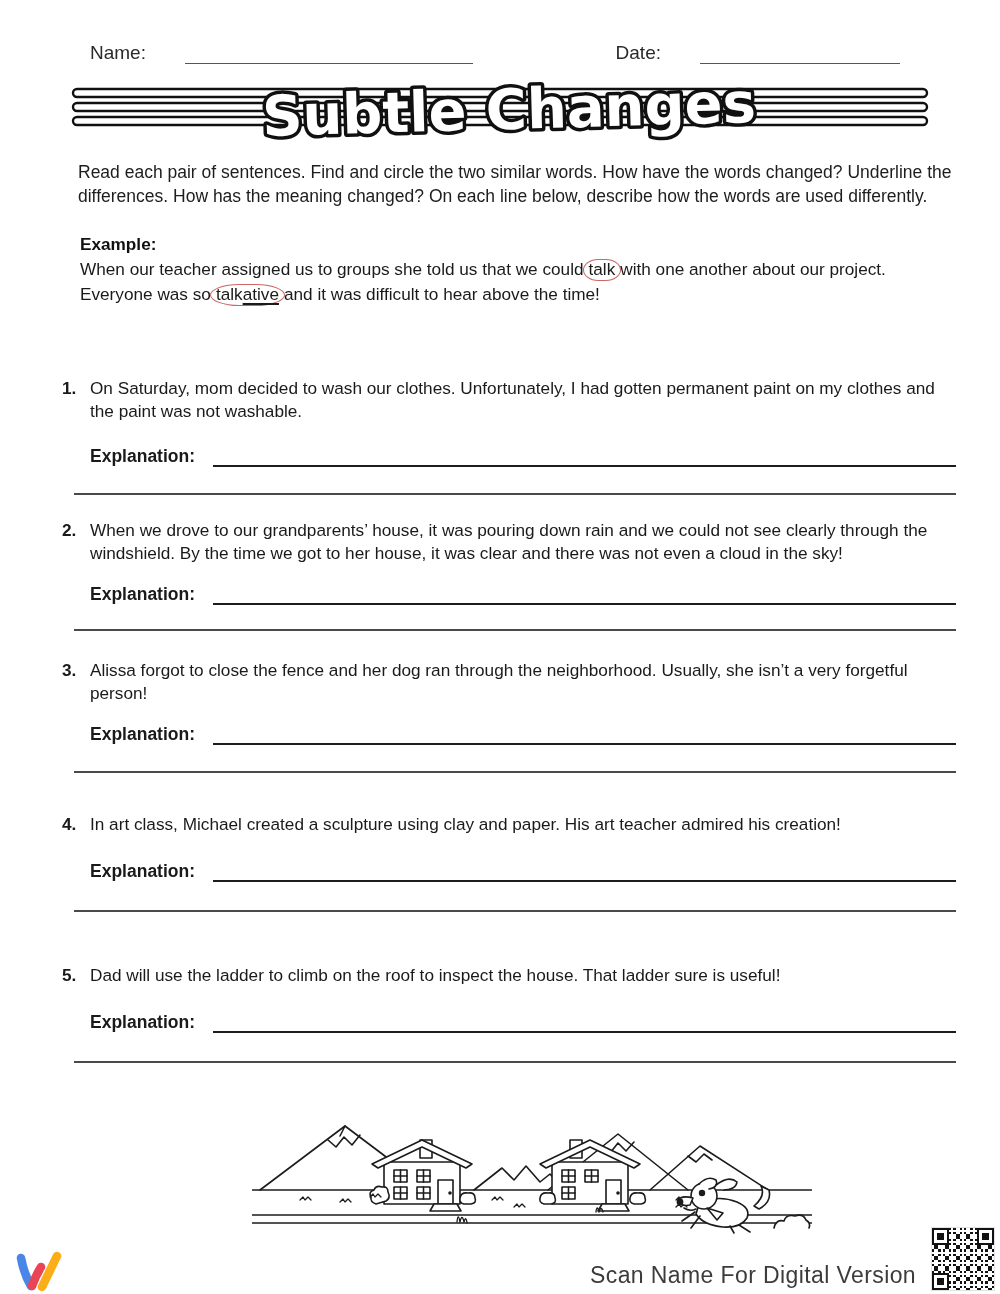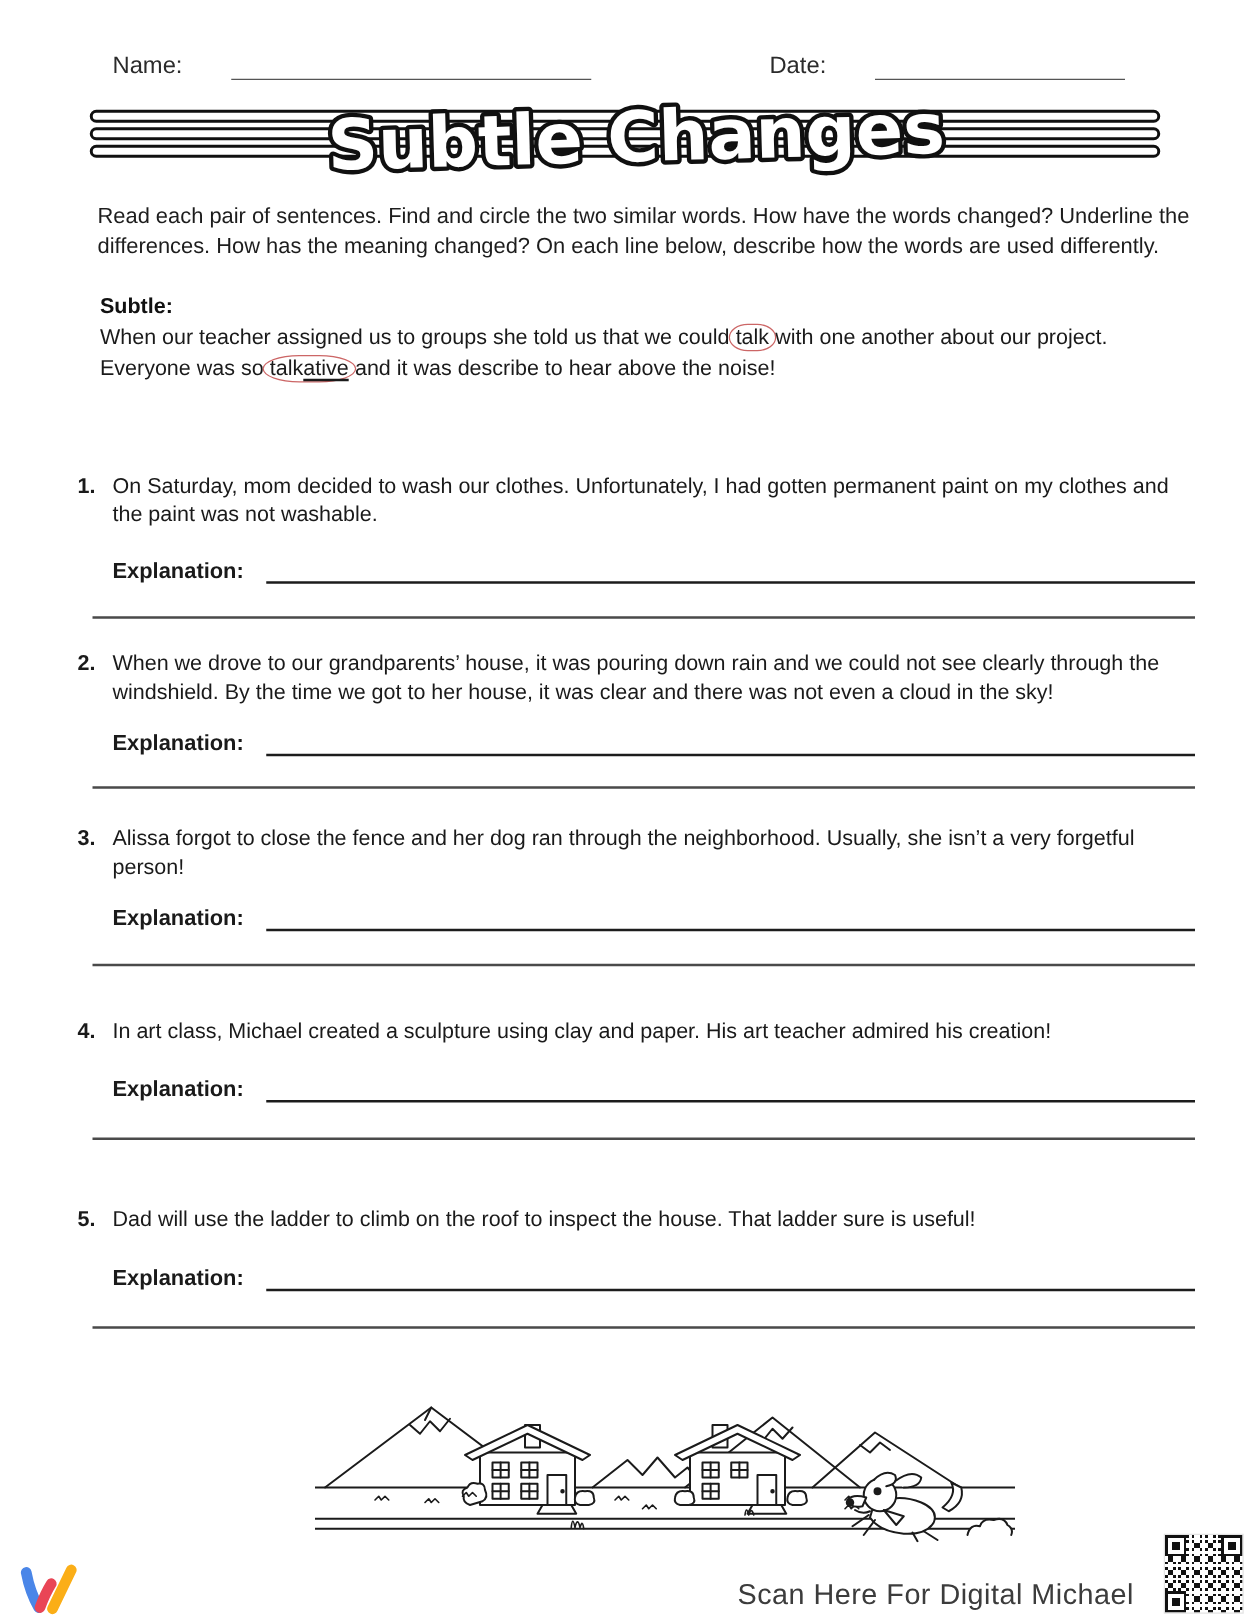--- a/index.html
+++ b/index.html
@@ -97,23 +97,23 @@
         <rect x="4" y="31" width="854" height="8" rx="4"></rect>
         <rect x="4" y="45" width="854" height="8" rx="4"></rect>
       </g>
       <text id="banner-title-text" x="440" y="57" text-anchor="middle" font-family="DejaVu Sans, sans-serif" font-size="56" font-weight="bold" fill="#ffffff" stroke="#101010" stroke-width="7" stroke-linejoin="round" paint-order="stroke" transform="rotate(-1.6 440 40)" letter-spacing="0">Subtle Changes</text>
     </svg>
   </div>
 
   <div class="instructions">Read each pair of sentences. Find and circle the two similar words. How have the words changed? Underline the differences. How has the meaning changed? On each line below, describe how the words are used differently.</div>
 
   <div class="example">
-    <div class="bold">Subtle:</div>
+    <div class="bold">Example:</div>
     <div>
-      <span>When our teacher assigned us to groups she told us that we could</span><span class="circled"><span>talk</span></span><span>with one another about our project. Everyone was so</span><span class="circled"><span>talk</span><span class="suffix-underline">ative</span></span><span>and it was describe to hear above the noise!</span>
+      <span>When our teacher assigned us to groups she told us that we could</span><span class="circled"><span>talk</span></span><span>with one another about our project. Everyone was so</span><span class="circled"><span>talk</span><span class="suffix-underline">ative</span></span><span>and it was difficult to hear above the time!</span>
     </div>
   </div>
 
   <div class="questions">
 
     <div class="question">
       <div class="q-row">
         <span class="q-num">1.</span>
         <span class="q-text">On Saturday, mom decided to wash our clothes. Unfortunately, I had gotten permanent paint on my clothes and the paint was not washable.</span>
       </div>
@@ -268,21 +268,21 @@
 </div>
 
 <div class="brand">
   <svg width="46" height="42" viewBox="0 0 46 42">
     <path d="M5,8 Q8,24 15,36" stroke="#4a86e8" stroke-width="8.6" stroke-linecap="round" fill="none"></path>
     <path d="M16,36 Q20,25 25,17" stroke="#e94556" stroke-width="8.6" stroke-linecap="round" fill="none"></path>
     <path d="M26,37 L41,6" stroke="#fbae17" stroke-width="8.6" stroke-linecap="round" fill="none"></path>
   </svg>
 </div>
 
-<div class="scan-text">Scan Here For Digital Michael</div>
+<div class="scan-text">Scan Name For Digital Version</div>
 
 <svg class="qr" viewBox="0 0 29 29" shape-rendering="crispEdges">
   <g id="qr-modules" fill="#111111">
       <rect x="0.5" y="0.5" width="7" height="7" fill="none" stroke="#111" stroke-width="1"></rect>
       <rect x="2.5" y="2.5" width="3" height="3"></rect>
       <rect x="21.5" y="0.5" width="7" height="7" fill="none" stroke="#111" stroke-width="1"></rect>
       <rect x="23.5" y="2.5" width="3" height="3"></rect>
       <rect x="0.5" y="21.5" width="7" height="7" fill="none" stroke="#111" stroke-width="1"></rect>
       <rect x="2.5" y="23.5" width="3" height="3"></rect>
       <rect x="8" y="0" width="1" height="1"></rect>

